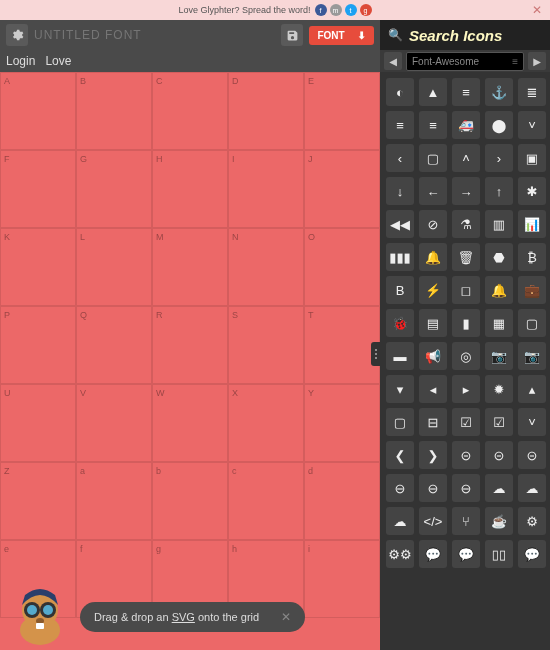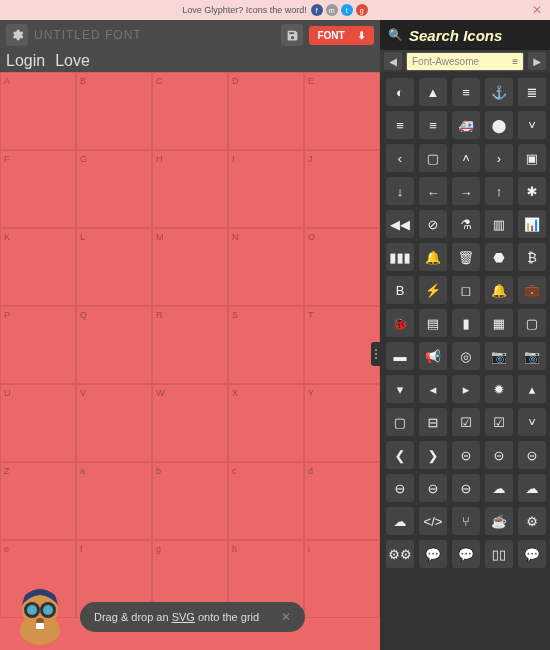--- a/index.html
+++ b/index.html
@@ -10,46 +10,46 @@
 .fb{background:#3b5998}.msg{background:#999}.tw{background:#1da1f2}.gp{background:#dd4b39}
 .close-banner{position:absolute;right:8px;color:#c77;font-size:12px;cursor:pointer}
 .main{display:flex;height:630px}
 .left{flex:1;display:flex;flex-direction:column}
 .toolbar{background:#4a4a4a;height:30px;display:flex;align-items:center;padding:0 6px;gap:6px}
 .gear-btn{width:22px;height:22px;background:#5a5a5a;border-radius:3px;display:flex;align-items:center;justify-content:center;color:#ccc;font-size:12px;cursor:pointer}
 .title-input{background:transparent;border:none;color:#888;font-size:12px;letter-spacing:1px;width:110px}
 .save-btn{width:22px;height:22px;background:#5a5a5a;border-radius:3px;display:flex;align-items:center;justify-content:center;color:#ccc;cursor:pointer}
 .font-btn{background:#e74c3c;color:#fff;font-size:10px;font-weight:bold;padding:4px 8px;border-radius:3px;cursor:pointer;display:flex;align-items:center;gap:13px}
 .subbar{background:#4a4a4a;height:22px;display:flex;align-items:center;padding:0 6px;gap:10px}
-.subbar span{color:#ddd;font-size:16px;cursor:pointer}
+.subbar span{color:#ddd;font-size:12px;cursor:pointer}
 .grid{flex:1;background:#ec6868;display:grid;grid-template-columns:repeat(5,1fr);grid-auto-rows:78px;position:relative}
 .cell{border:1px solid rgba(0,0,0,0.1);padding:3px;font-size:9px;color:rgba(0,0,0,0.35)}
 .drag-handle{position:absolute;right:-1px;top:270px;width:10px;height:24px;background:#333;border-radius:3px 0 0 3px;display:flex;flex-direction:column;align-items:center;justify-content:center;gap:2px}
 .drag-handle span{width:2px;height:2px;background:#aaa;border-radius:50%}
 .mascot{position:absolute;bottom:5px;left:10px;width:60px;height:70px}
 .tooltip{position:absolute;bottom:18px;left:80px;background:#4a4a4a;color:#ddd;font-size:11px;padding:8px 14px;border-radius:16px;display:flex;align-items:center;gap:16px}
 .tooltip u{text-decoration:underline}
 .tooltip .tc{color:#888;font-size:12px;cursor:pointer;margin-left:6px}
 .right{width:170px;background:#333;display:flex;flex-direction:column}
 .search-bar{background:#222;height:30px;display:flex;align-items:center;padding:0 8px;gap:6px}
 .search-bar .si{color:#888;font-size:12px}
 .search-bar .st{color:#fef9c3;font-size:15px;font-style:italic;font-weight:bold}
 .iconset-bar{background:#3a3a3a;height:22px;display:flex;align-items:center;padding:0 4px}
 .nav-btn{width:18px;height:18px;background:#4a4a4a;color:#ccc;display:flex;align-items:center;justify-content:center;font-size:10px;cursor:pointer;border-radius:2px}
-.iconset-sel{flex:1;margin:0 4px;background:#fef9c3;color:#888;font-size:10px;padding:3px 5px;border:1px solid #555;border-radius:2px;display:flex;justify-content:space-between;align-items:center}
+.iconset-sel{flex:1;margin:0 4px;background:#000000;color:#888;font-size:10px;padding:3px 5px;border:1px solid #555;border-radius:2px;display:flex;justify-content:space-between;align-items:center}
 .iconset-sel .ham{font-size:10px;color:#666}
 .icon-grid{flex:1;overflow-y:auto;padding:6px;display:grid;grid-template-columns:repeat(5,1fr);gap:5px;align-content:start}
 .icon-grid::-webkit-scrollbar{width:0}
 .ic{width:28px;height:28px;background:#444;border-radius:3px;display:flex;align-items:center;justify-content:center;color:#eee;font-size:13px;cursor:pointer}
 </style>
 </head>
 <body>
 
 <div class="top-banner">
-  <span>Love Glyphter? Icons the word!</span>
+  <span>Love Glyphter? Spread the word!</span>
   <span class="social">
     <span class="fb">f</span>
     <span class="msg">m</span>
     <span class="tw">t</span>
     <span class="gp">g</span>
   </span>
   <span class="close-banner">✕</span>
 </div>
 
 <div class="main">

